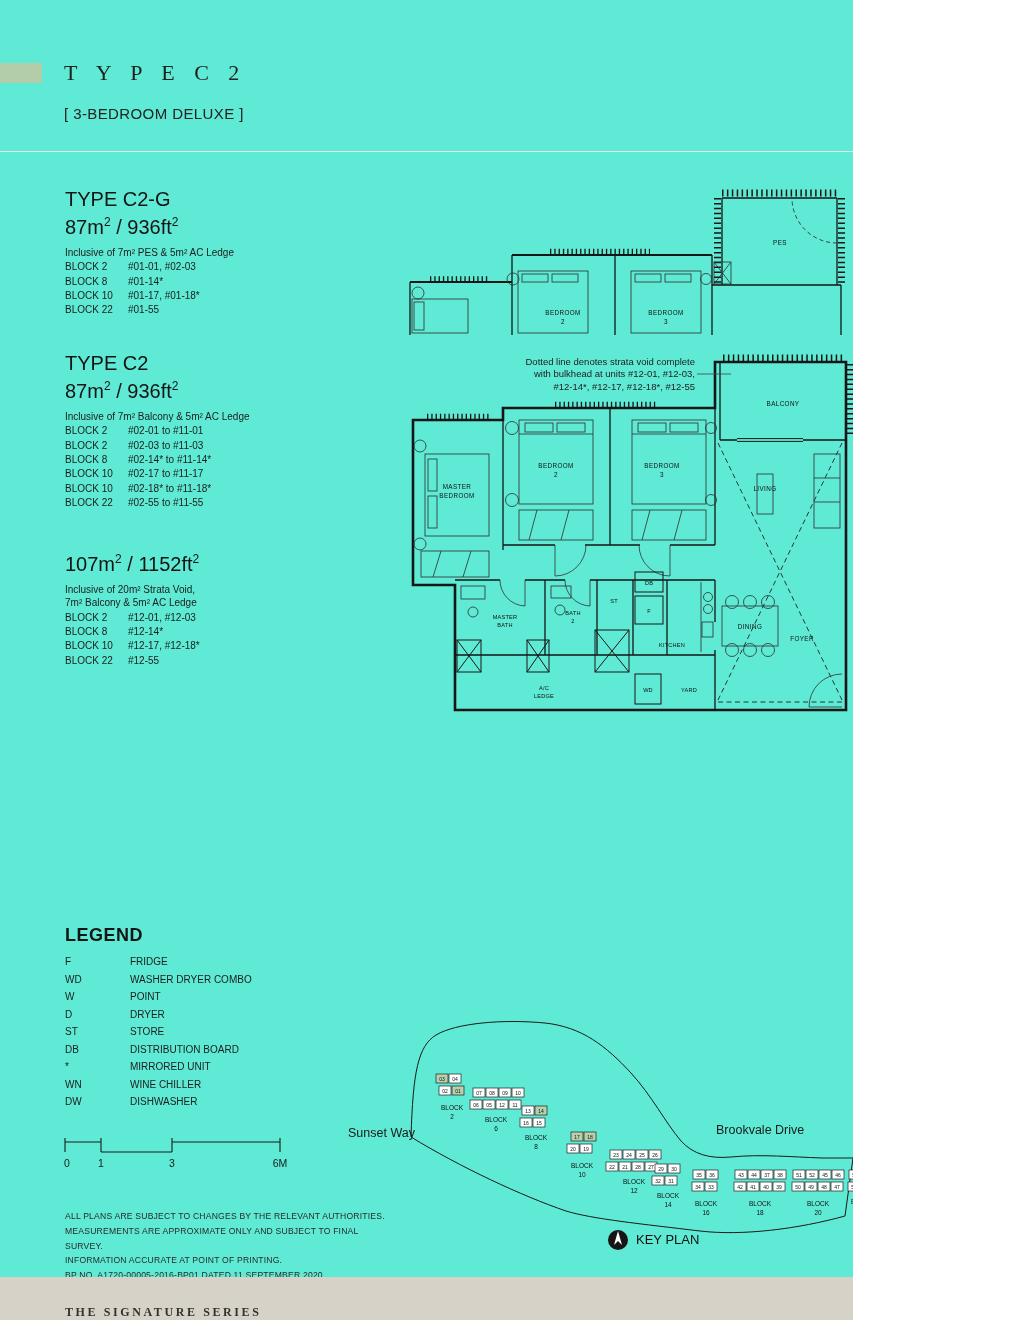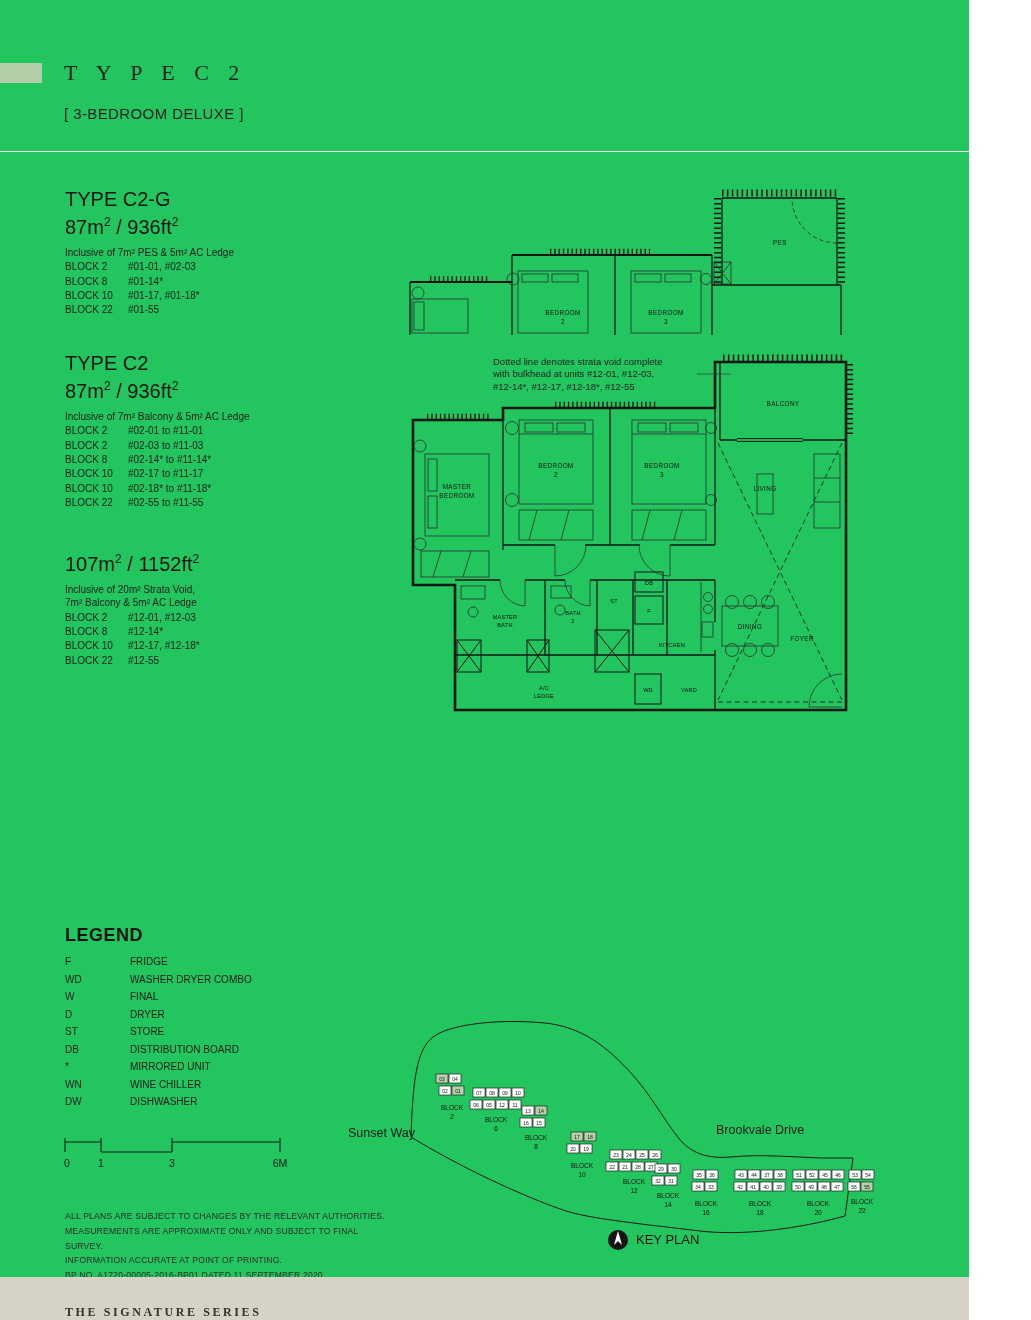--- a/index.html
+++ b/index.html
@@ -1,32 +1,32 @@
 <!DOCTYPE html>
 <html><head>
 <meta charset="utf-8">
 <style>
   html,body{margin:0;padding:0;background:#fff;}
-  .page{position:relative;width:969px;height:1320px;background:#22c55e;overflow:hidden;
+  .page{position:relative;width:853px;height:1320px;background:#5eead4;overflow:hidden;
         font-family:"Liberation Sans",sans-serif;color:#1a1a1a;}
   .abs{position:absolute;}
   .accent-rect{left:0;top:63px;width:42px;height:20px;background:#b2cda7;}
   .page-title{left:64px;top:60px;font-family:"Liberation Serif",serif;font-size:22px;
               letter-spacing:7px;color:#1f1f1f;}
   .page-subtitle{left:64px;top:105px;font-size:15px;letter-spacing:.4px;color:#222;}
   .header-rule{left:0;top:151px;width:1031px;height:1px;background:#e8e6e0;}
   .variant{left:65px;width:260px;}
   .v-name{font-size:20px;line-height:22px;margin-bottom:1px;color:#141414;}
   .v-area{font-size:20px;line-height:22px;margin-bottom:8px;color:#141414;}
   .v-area sup{font-size:12px;}
   .v-incl .line{font-size:10px;line-height:13.5px;color:#1c1c1c;}
   .v-rows{margin-top:1px;}
   .v-rows .row{display:flex;font-size:10px;line-height:14.4px;color:#1c1c1c;}
   .v-rows .c0{width:63px;flex:none;}
-  .strata-note{left:493px;top:356px;width:202px;font-size:9.5px;
+  .strata-note{left:493px;top:356px;width:202px;text-align:right;font-size:9.5px;
                line-height:12.4px;color:#222;}
   .legend{left:65px;top:925px;width:280px;}
   .legend-title{font-size:18px;font-weight:700;letter-spacing:.5px;margin-bottom:11px;color:#141414;}
   .legend-rows .row{display:flex;font-size:10px;line-height:10px;margin-bottom:7.5px;color:#1c1c1c;}
   .legend-rows .c0{width:65px;flex:none;}
   .disclaimer{left:65px;top:1209px;width:330px;font-size:8.6px;line-height:14.8px;
               letter-spacing:.2px;color:#2a2a2a;}
   .footer-bar{left:0;top:1277px;width:1031px;height:43px;background:#d6d2c8;
               display:flex;align-items:flex-end;}
   .footer-text{margin-left:65px;font-family:"Liberation Serif",serif;font-size:12px;
@@ -280,21 +280,21 @@
         <div class="row">
           <span class="c0">F</span>
           <span class="c1">FRIDGE</span>
         </div>
         <div class="row">
           <span class="c0">WD</span>
           <span class="c1">WASHER DRYER COMBO</span>
         </div>
         <div class="row">
           <span class="c0">W</span>
-          <span class="c1">FINAL</span>
+          <span class="c1">POINT</span>
         </div>
         <div class="row">
           <span class="c0">D</span>
           <span class="c1">DRYER</span>
         </div>
         <div class="row">
           <span class="c0">ST</span>
           <span class="c1">STORE</span>
         </div>
         <div class="row">

